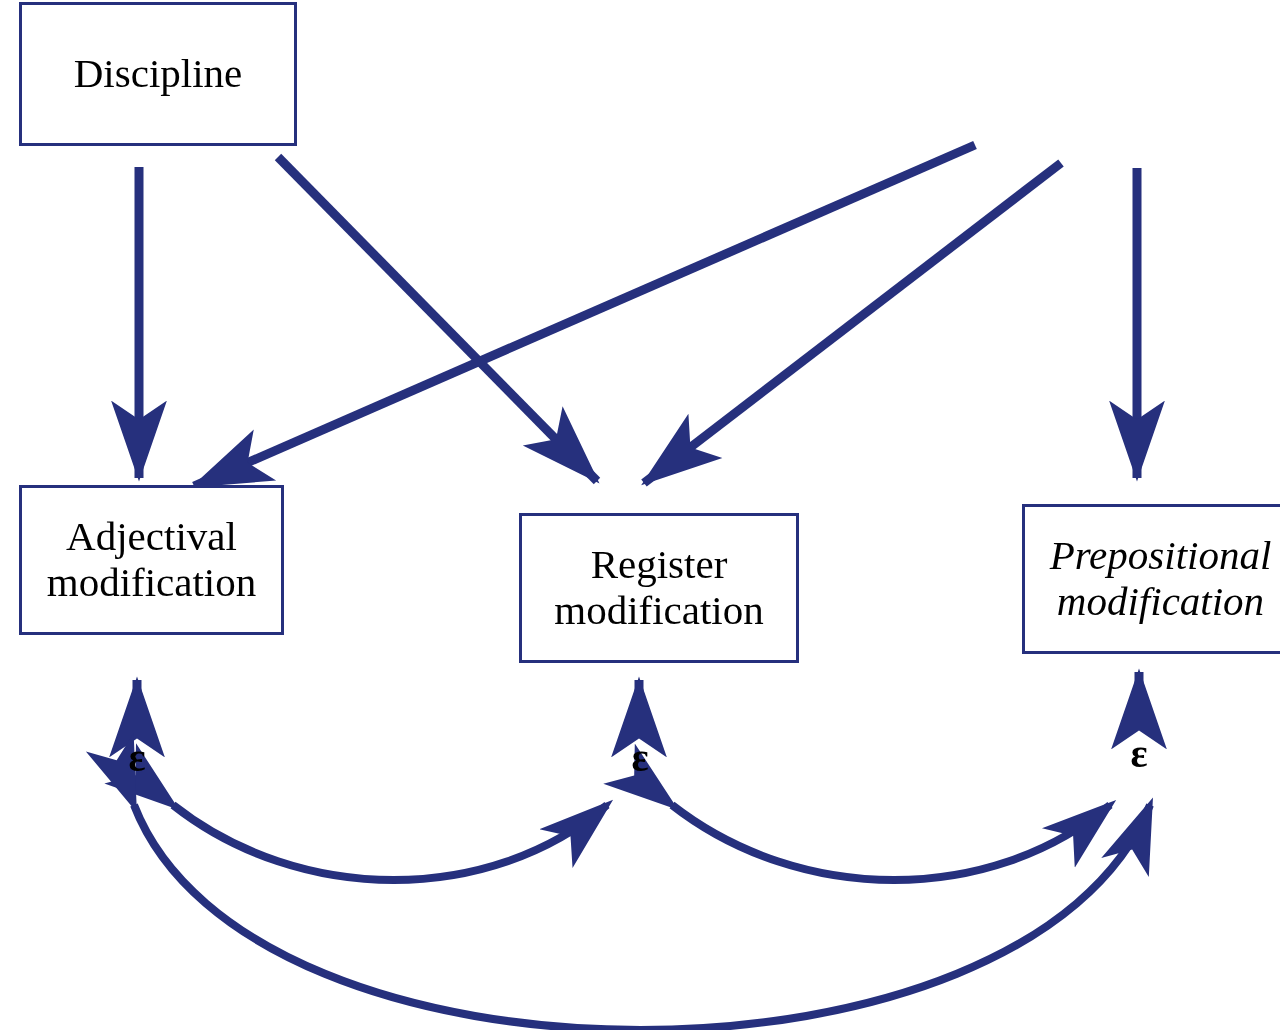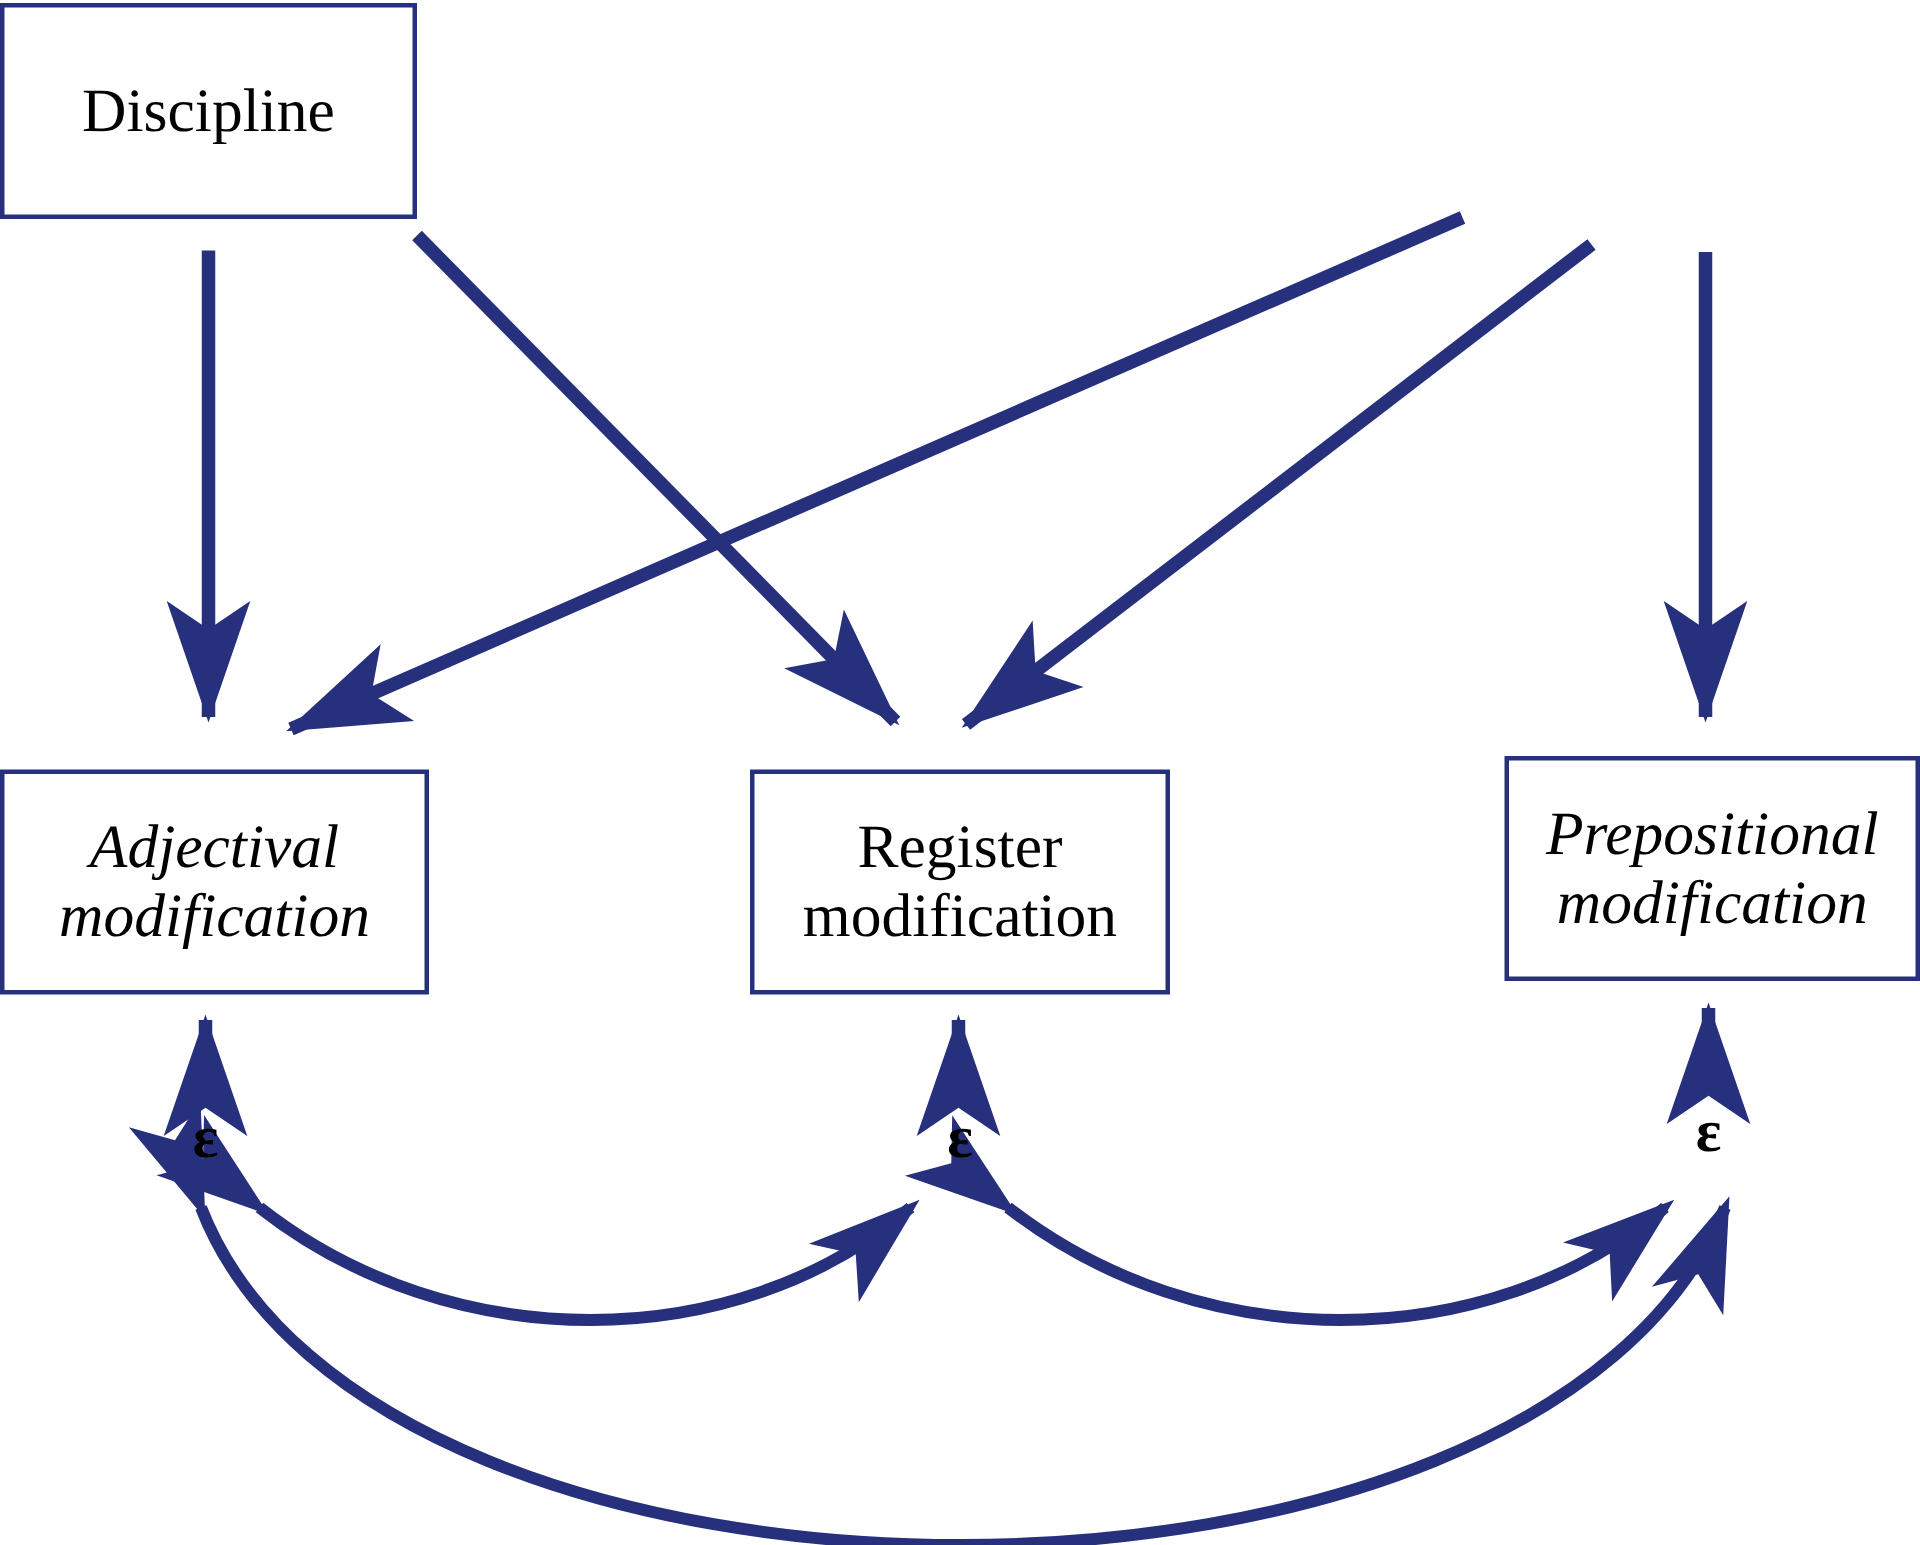--- a/index.html
+++ b/index.html
@@ -30,38 +30,39 @@
     box-sizing: border-box;
     background: #ffffff;
     border: 3px solid #26307d;
     display: flex;
     align-items: center;
     justify-content: center;
     text-align: center;
     color: #000000;
     line-height: 1.12;
     z-index: 5;
+    margin-left: 19px;
   }
   .node-label {
     display: block;
     font-size: 41px;
     color: #000000;
     padding: 0 6px;
     white-space: pre-line;
   }
   
   #node-discipline {
     left: 0px;  top: 2px;  width: 278px;  height: 144px;
   }
   #node-register {
     left: 1003px; top: 2px; width: 277px; height: 144px;
   }
   
   #node-adjectival {
-    left: 0px;  top: 513px;  width: 286px;  height: 150px; font-style: italic;
+    left: 0px;  top: 485px;  width: 265px;  height: 150px;
   }
   #node-nominal {
     left: 500px; top: 513px; width: 280px; height: 150px;
   }
   #node-prepositional {
     left: 1003px; top: 504px; width: 277px; height: 150px; font-style: italic;
   }
   .error-term {
     position: absolute;
     font-size: 40px;

